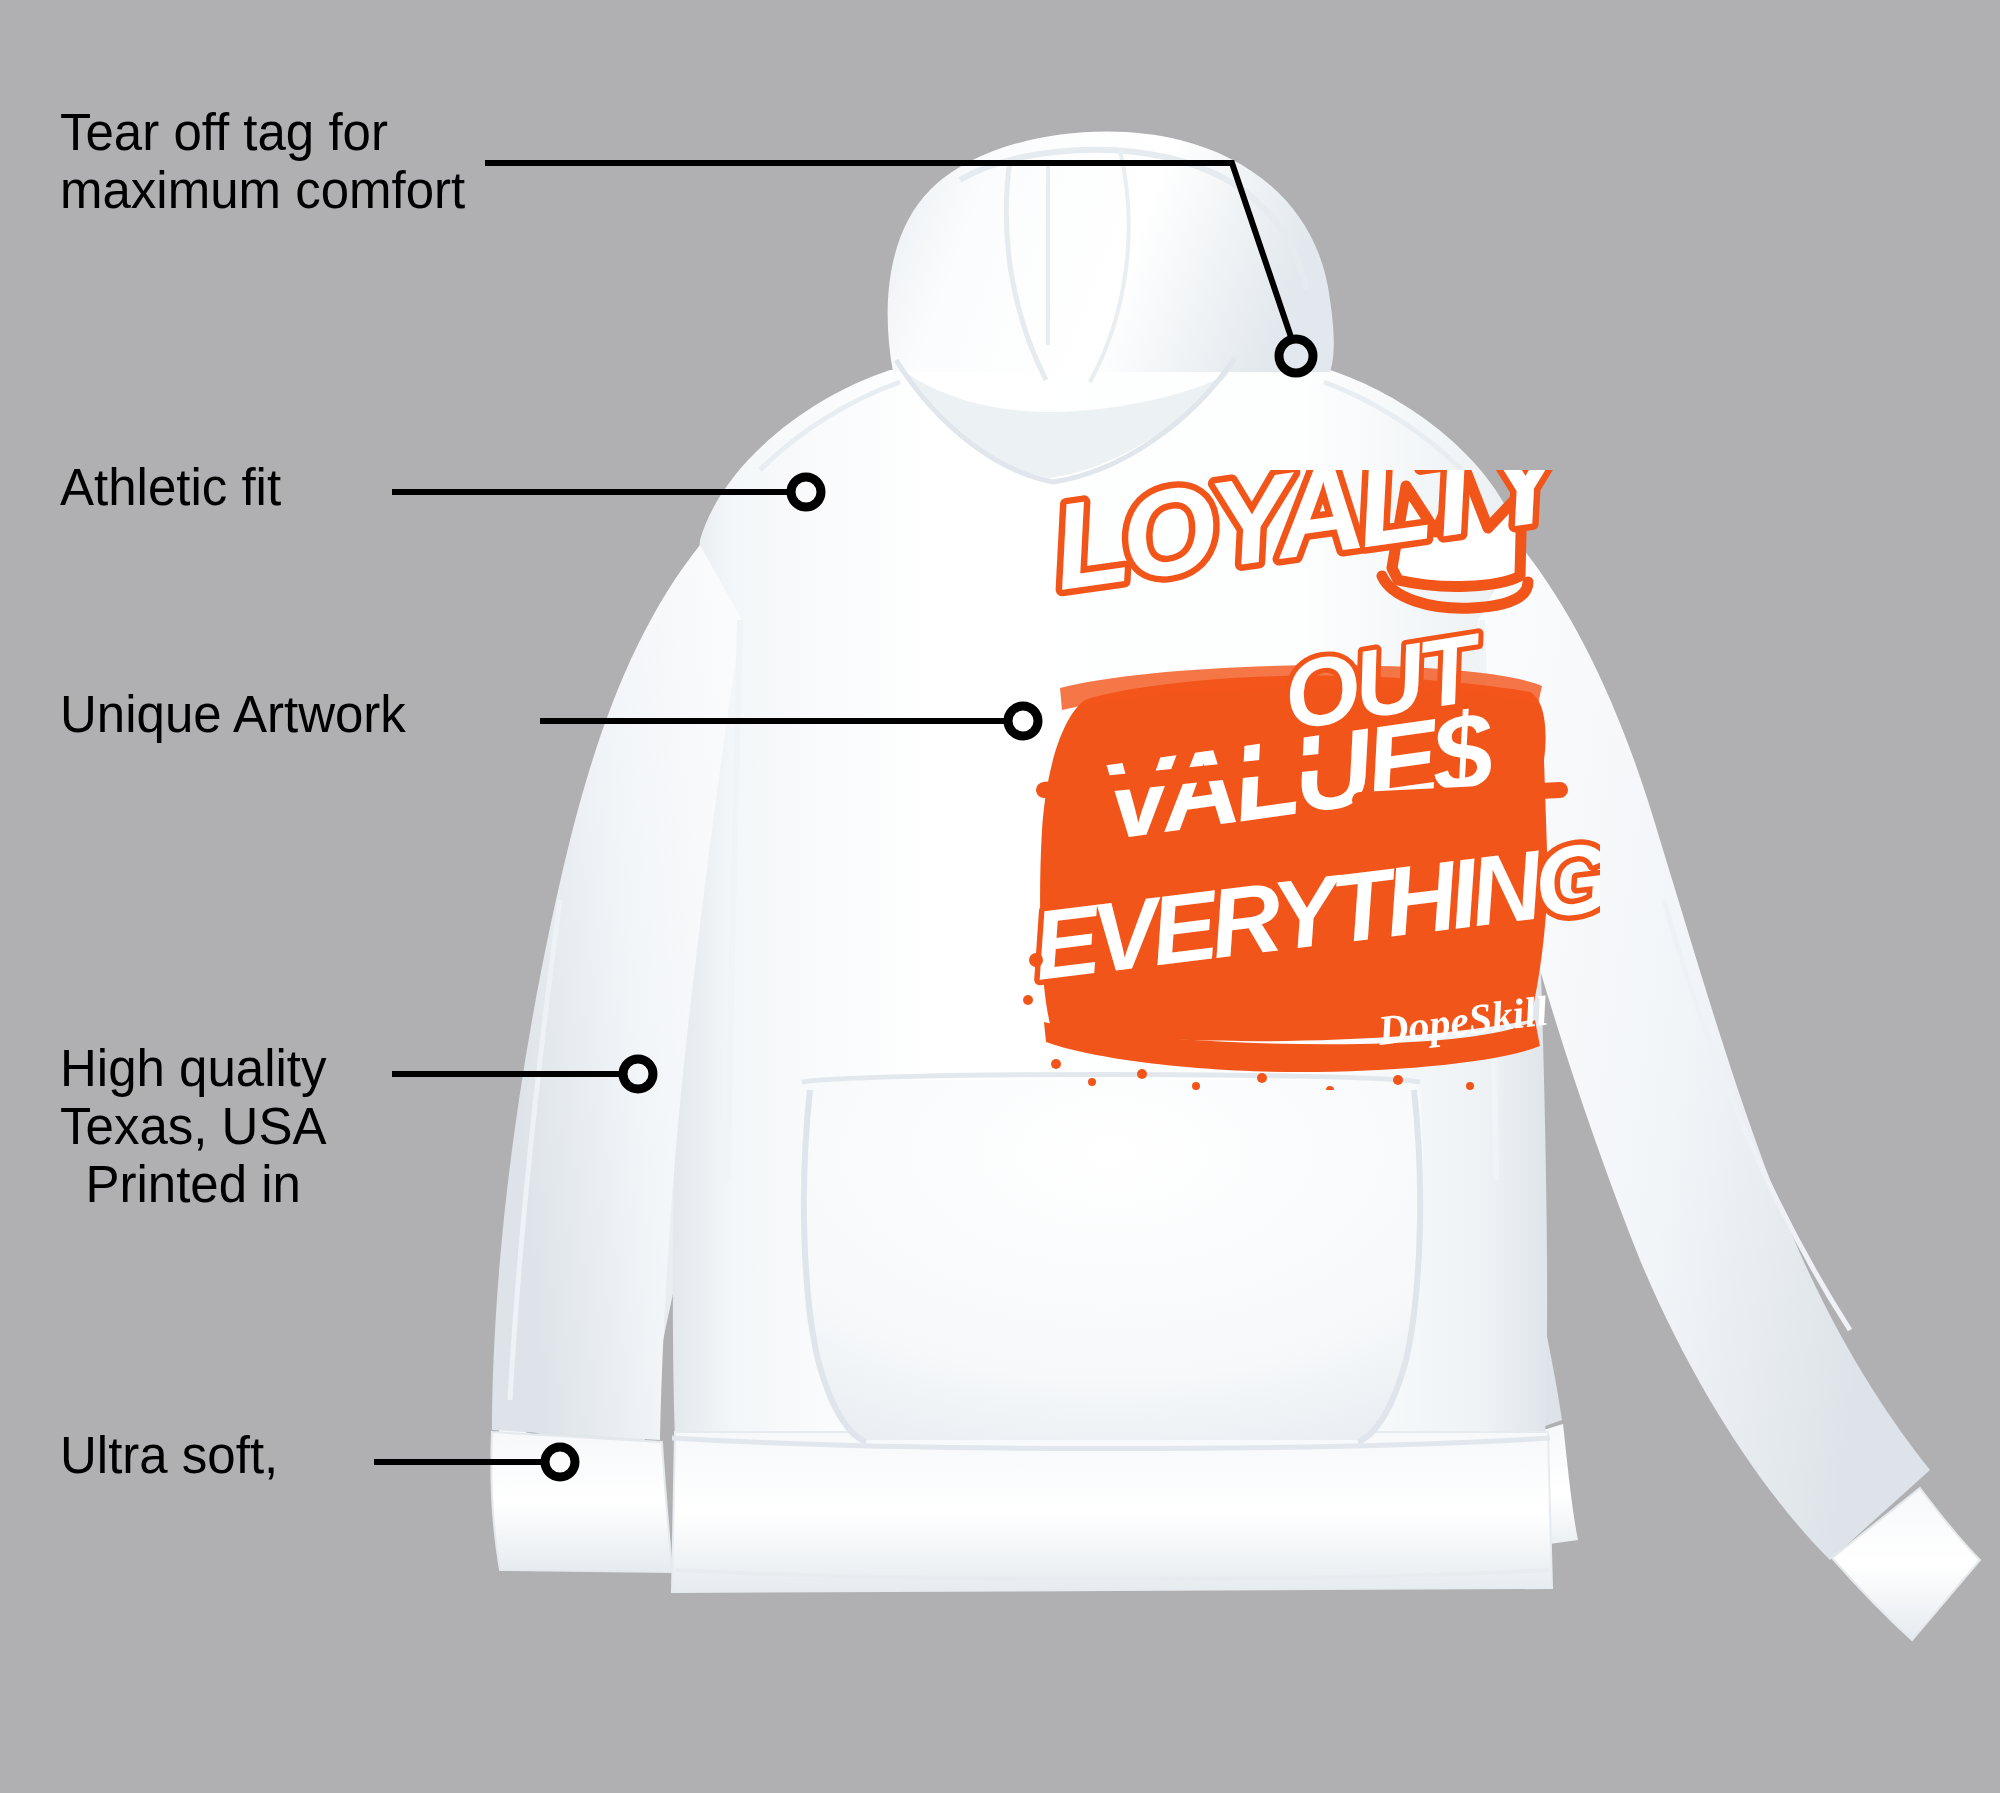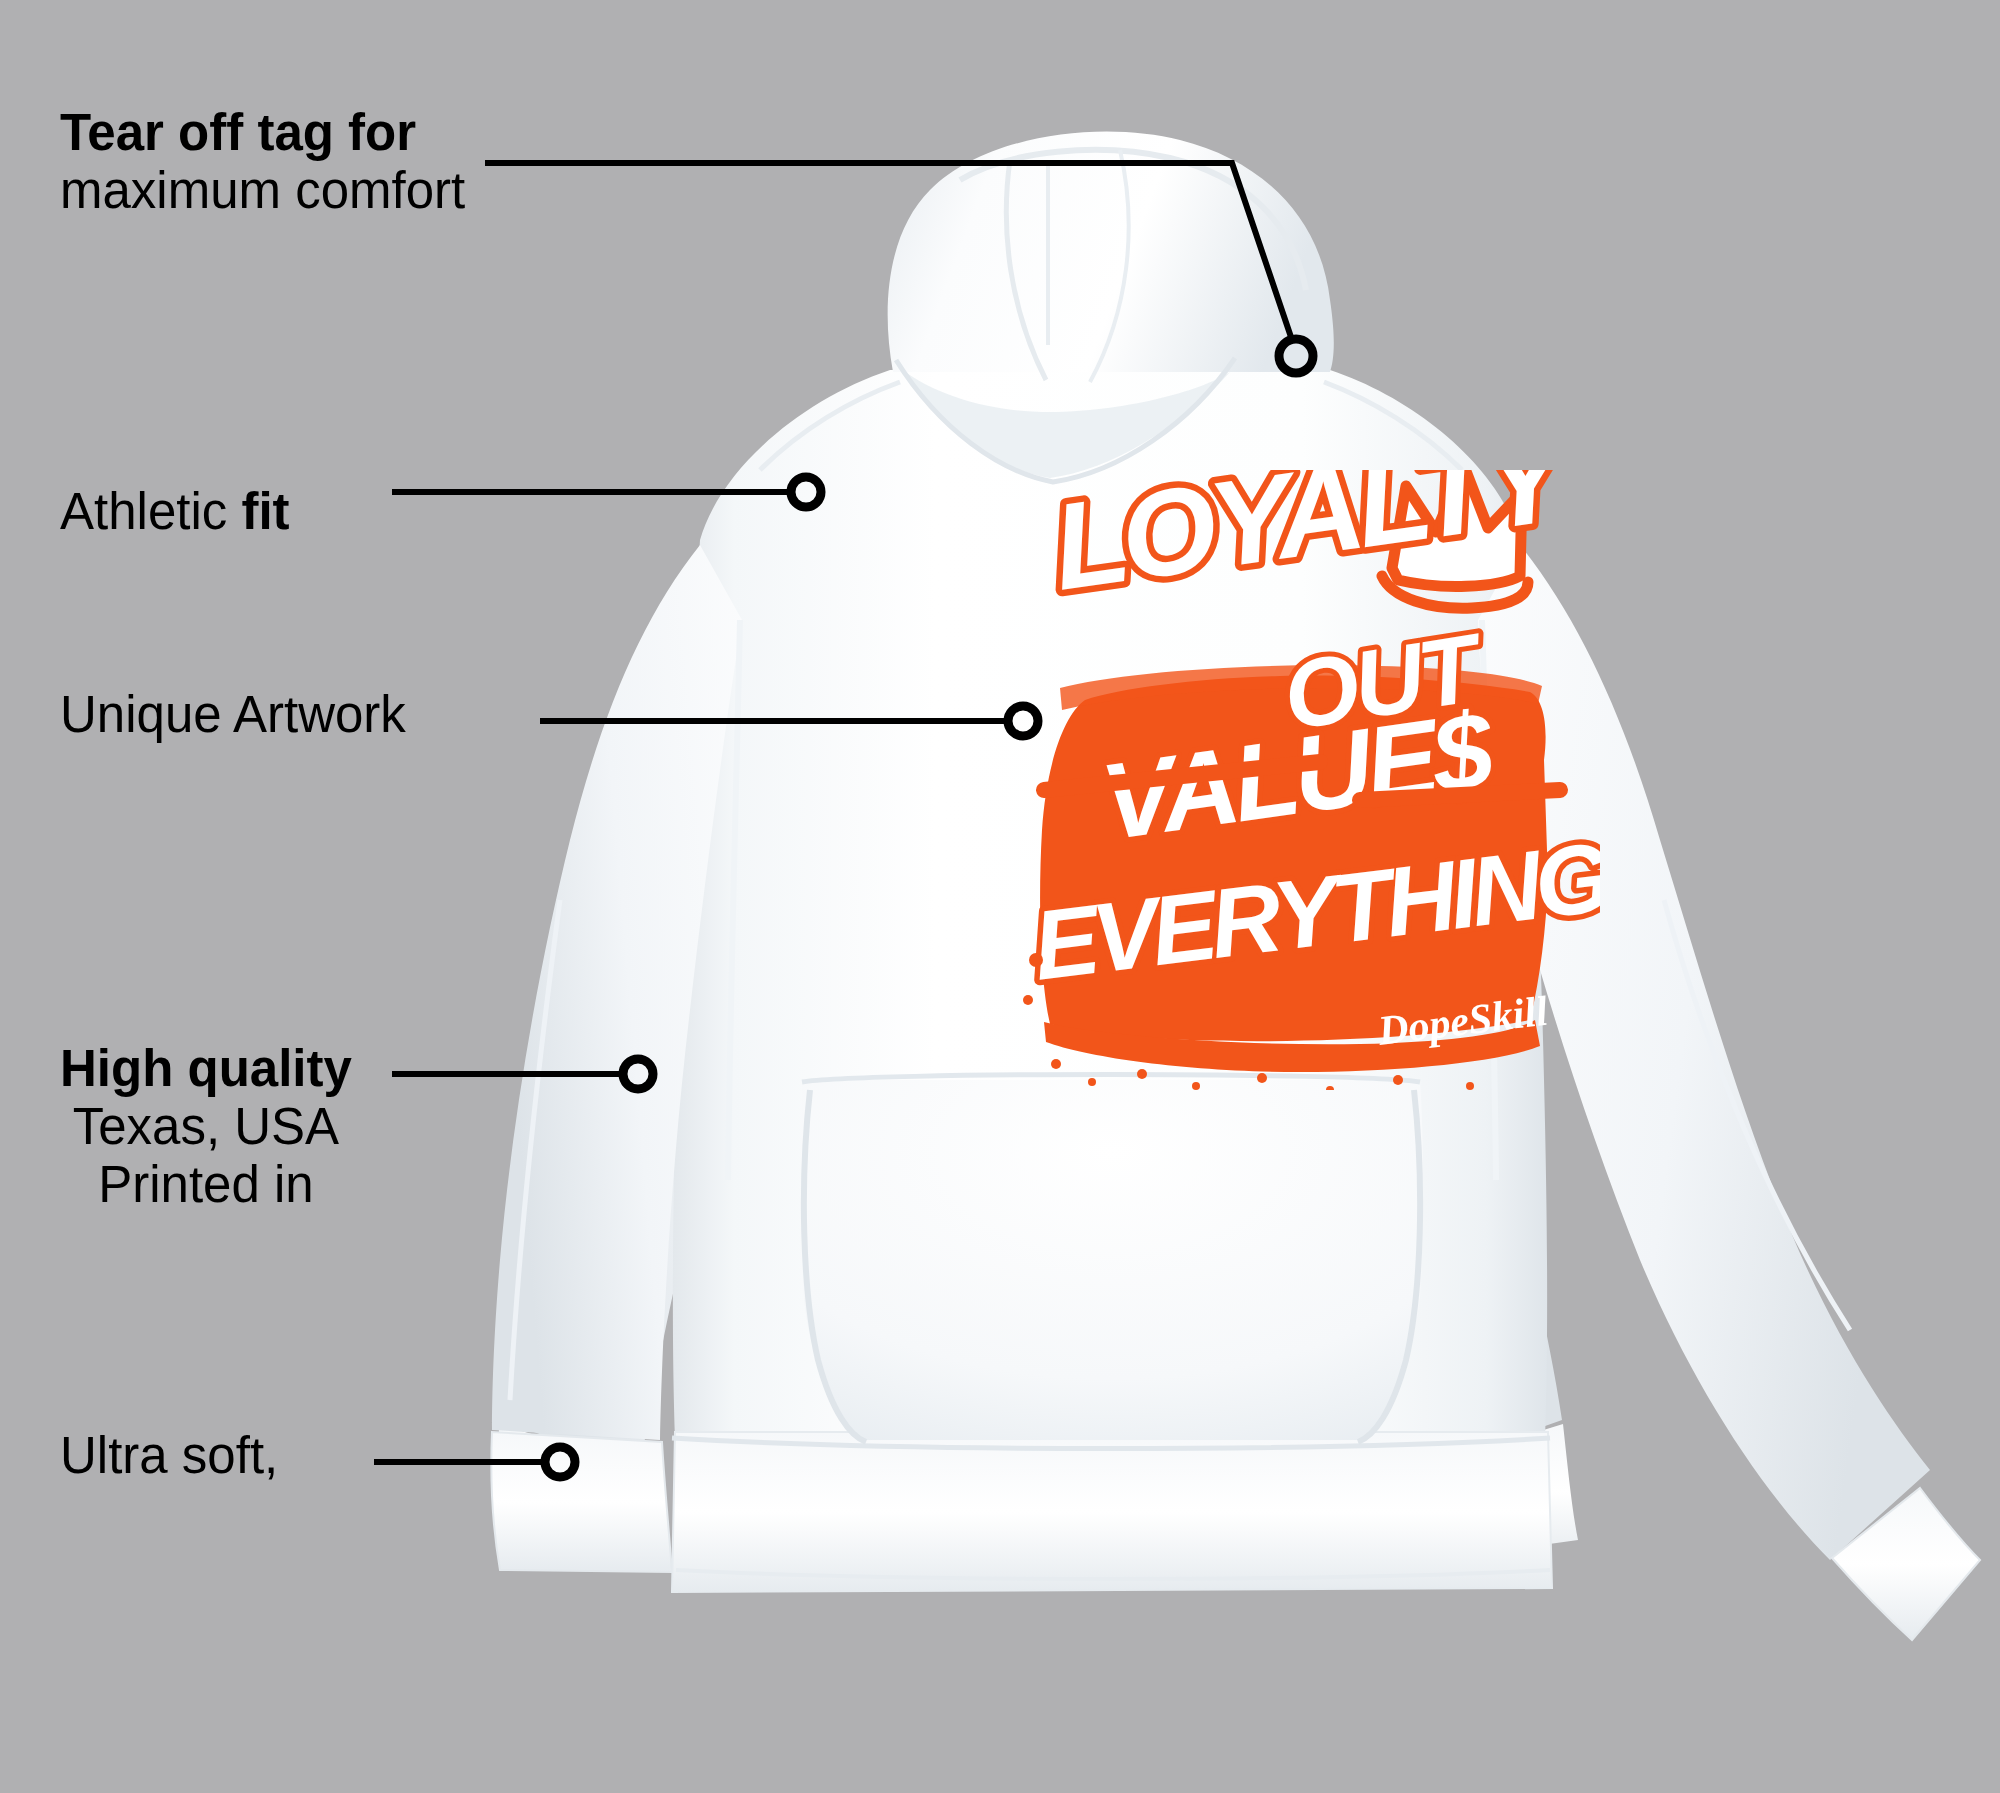--- a/index.html
+++ b/index.html
@@ -9,24 +9,24 @@
     font-family:"Liberation Sans", sans-serif;
     overflow:hidden;
     position:relative;
   }
   #stage { position:absolute; inset:0; width:2000px; height:1793px; }
 
   
   .anno { position:absolute; color:#000; line-height:1.14; white-space:nowrap; }
   .anno .ln { display:block; }
   .b { font-weight:400; }
-  .r { font-weight:700; }
+  .r { font-weight:400; }
 
   #anno-tag      { left:60px;  top:104px;  font-size:51px; }
-  #anno-fit      { left:60px;  top:459px;  font-size:51px;margin-top:24px; }
+  #anno-fit      { left:60px;  top:459px;  font-size:51px; }
   #anno-art      { left:60px;  top:686px;  font-size:51px; }
   #anno-quality  { left:60px;  top:1040px; font-size:51px;text-align:center; }
   #anno-cotton   { left:60px;  top:1427px; font-size:51px; }
 
   
   #lines  { position:absolute; left:0; top:0; width:2000px; height:1793px; }
   #hoodie { position:absolute; left:0; top:0; width:2000px; height:1793px; }
   #artwork{ position:absolute; left:0; top:0; width:2000px; height:1793px; }
 </style>
 </head>

